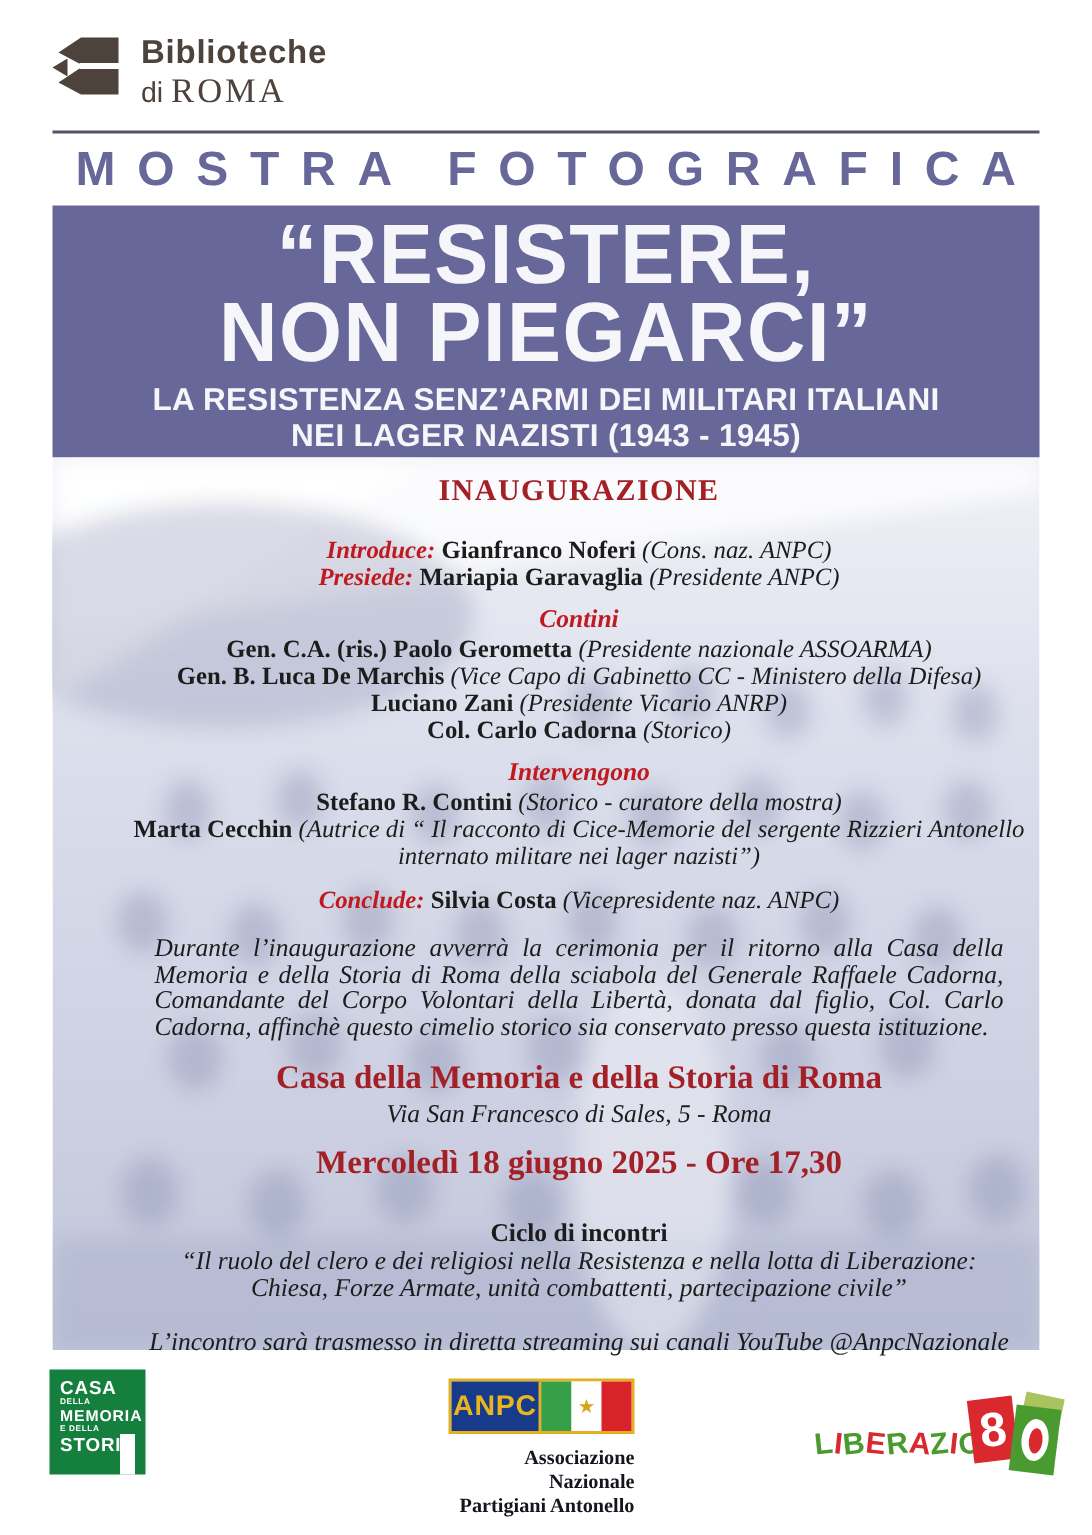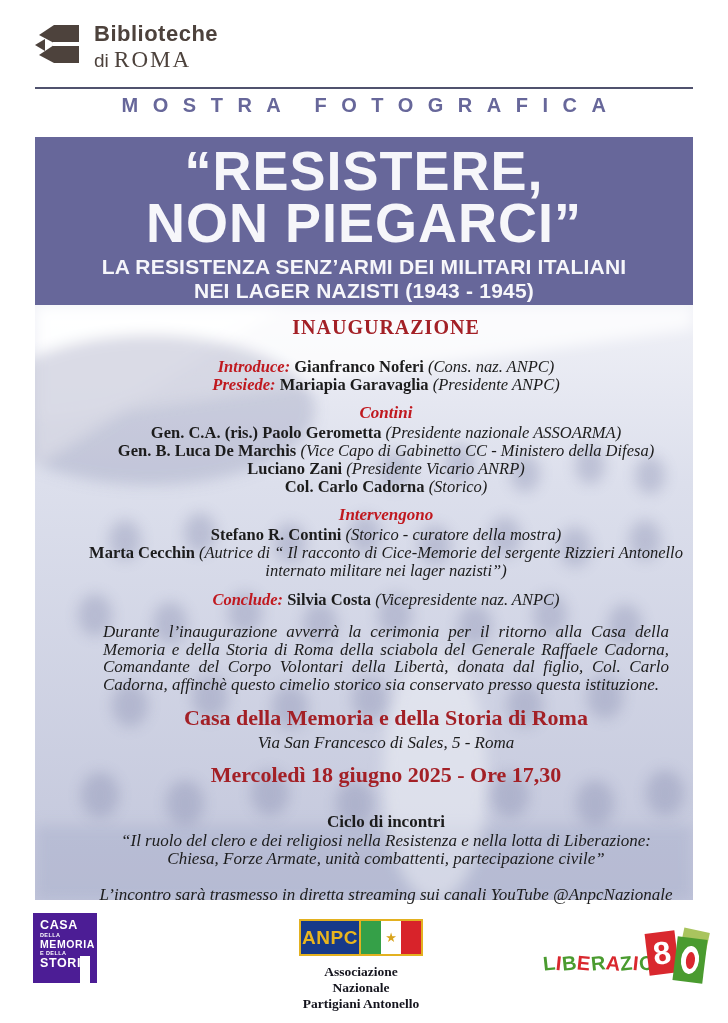--- a/index.html
+++ b/index.html
@@ -8,21 +8,21 @@
 
   
   .brand{position:absolute;left:33px;top:22px;display:flex;align-items:center;gap:9px;}
   .brand-text{line-height:1;color:#4d423c;}
   .brand-line1{font-family:"Liberation Sans",sans-serif;font-size:22px;font-weight:600;letter-spacing:.5px;}
   .brand-line2{margin-top:3px;font-family:"Liberation Sans",sans-serif;font-size:19px;}
   .brand-roma{font-family:"Liberation Serif",serif;font-size:23px;letter-spacing:2px;}
   .header-rule{position:absolute;left:35px;top:87px;width:658px;height:2px;background:#50526e;}
 
   .kicker{position:absolute;left:35px;top:94px;width:658px;text-align:center;white-space:nowrap;
-          font-family:"Liberation Sans",sans-serif;font-weight:bold;font-size:20px;
+          font-family:"Liberation Sans",sans-serif;font-weight:bold;font-size:32px;
           letter-spacing:14.5px;text-indent:14px;color:#67679a;}
 
   
   .banner{position:absolute;left:35px;top:137px;width:658px;height:168px;background:#67679a;
           text-align:center;color:#f6f6fa;font-family:"Liberation Sans",sans-serif;}
   .banner-title{margin-top:9px;font-size:54px;line-height:50px;font-weight:bold;letter-spacing:1px;
                 transform:scaleY(1.04);}
   .banner-sub{margin-top:9px;font-size:21px;line-height:24px;font-weight:bold;letter-spacing:.2px;}
 
   
@@ -41,38 +41,38 @@
 
   .para{margin:14px 24px 0;text-align:justify;font-style:italic;font-size:17px;line-height:17.5px;}
   .venue-name{margin-top:12px;font-size:22px;font-weight:bold;color:#a32026;}
   .address{margin-top:2px;font-style:italic;font-size:17px;}
   .datetime{margin-top:9px;font-size:22px;font-weight:bold;color:#a32026;}
   .ciclo{margin-top:24px;font-size:17px;font-weight:bold;}
   .quote{font-style:italic;font-size:17px;line-height:18px;}
   .streaming{margin-top:17px;font-style:italic;font-size:17px;}
 
   
-  .casa-logo{position:absolute;left:33px;top:913px;width:64px;height:70px;background:#4c1d95;
+  .casa-logo{position:absolute;left:33px;top:913px;width:64px;height:70px;background:#15803d;
              font-family:"Liberation Sans",sans-serif;color:#fff;text-align:left;}
   .casa-text{padding:6px 0 0 7px;line-height:1;}
   .casa-big{font-size:12.5px;font-weight:bold;letter-spacing:.6px;}
   .casa-small{font-size:5.5px;font-weight:bold;letter-spacing:.4px;margin:1px 0;}
   .casa-door{position:absolute;left:47px;bottom:0;width:10px;height:27px;background:#ffffff;}
 
   .anpc-logo{position:absolute;left:299px;top:919px;width:360px;text-align:left;}
   .anpc-flagbox{display:flex;width:120px;height:33px;border:2px solid #e3b120;}
   .anpc-blue{width:58px;background:#173a8a;display:flex;align-items:center;justify-content:center;
              border-right:2px solid #e3b120;}
   .anpc-acronym{font-family:"Liberation Sans",sans-serif;font-weight:bold;font-size:19px;color:#e9b51e;letter-spacing:.5px;}
   .anpc-stripe{flex:1;display:flex;}
   .stripe-green{width:33.3%;background:#35a048;}
   .stripe-white{width:33.4%;background:#ffffff;display:flex;align-items:center;justify-content:center;}
   .stripe-red{width:33.3%;background:#d8232a;}
   .anpc-star{font-size:13px;color:#d9a41c;line-height:1;}
-  .anpc-caption{margin-top:8px;width:124px;text-align:center;font-weight:bold;font-size:13.5px;
+  .anpc-caption{margin-top:8px;width:124px;text-align:right;font-weight:bold;font-size:13.5px;
                 line-height:16px;color:#15151e;}
 
   .lib-logo{position:absolute;left:543px;top:928px;width:170px;height:62px;}
   .lib-word{position:absolute;left:0;top:24px;white-space:nowrap;font-family:"Liberation Sans",sans-serif;
             font-weight:bold;font-size:20px;letter-spacing:.5px;}
   .lib-letter{display:inline-block;}
   .lib-blocks{position:absolute;right:4px;top:0;width:62px;height:58px;}
   .lib-accent{position:absolute;right:2px;top:2px;width:26px;height:30px;background:#a9c45e;transform:rotate(12deg);}
   .lib-block8{position:absolute;left:0;top:4px;width:30px;height:42px;background:#d9282e;transform:rotate(-7deg);
               display:flex;align-items:center;justify-content:center;}

